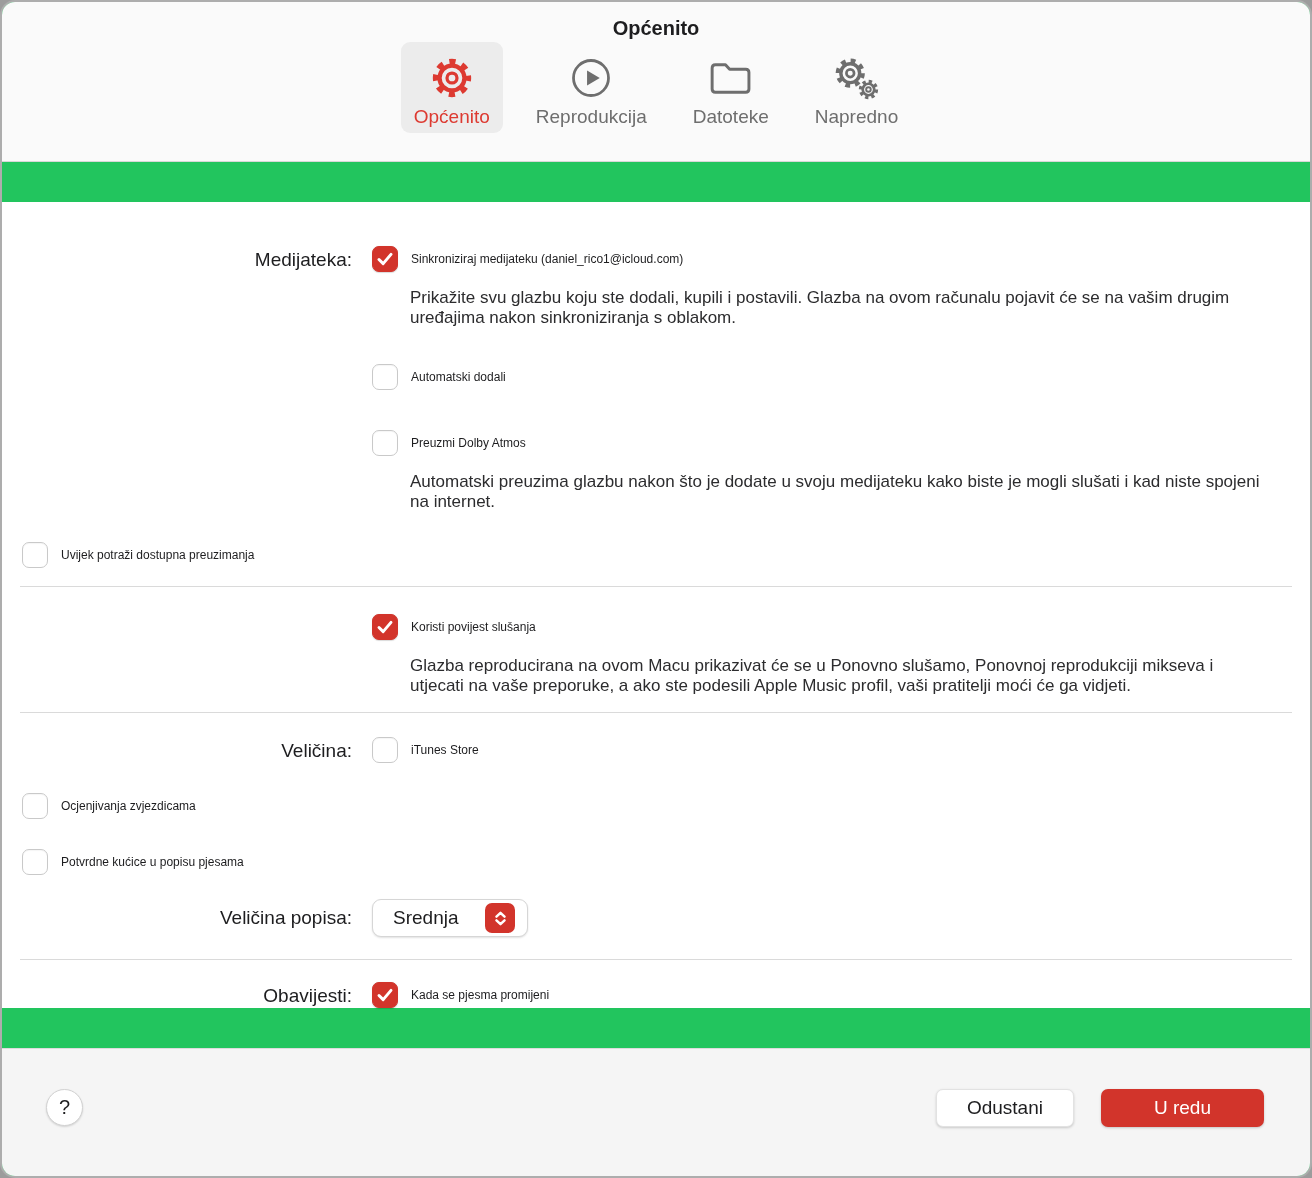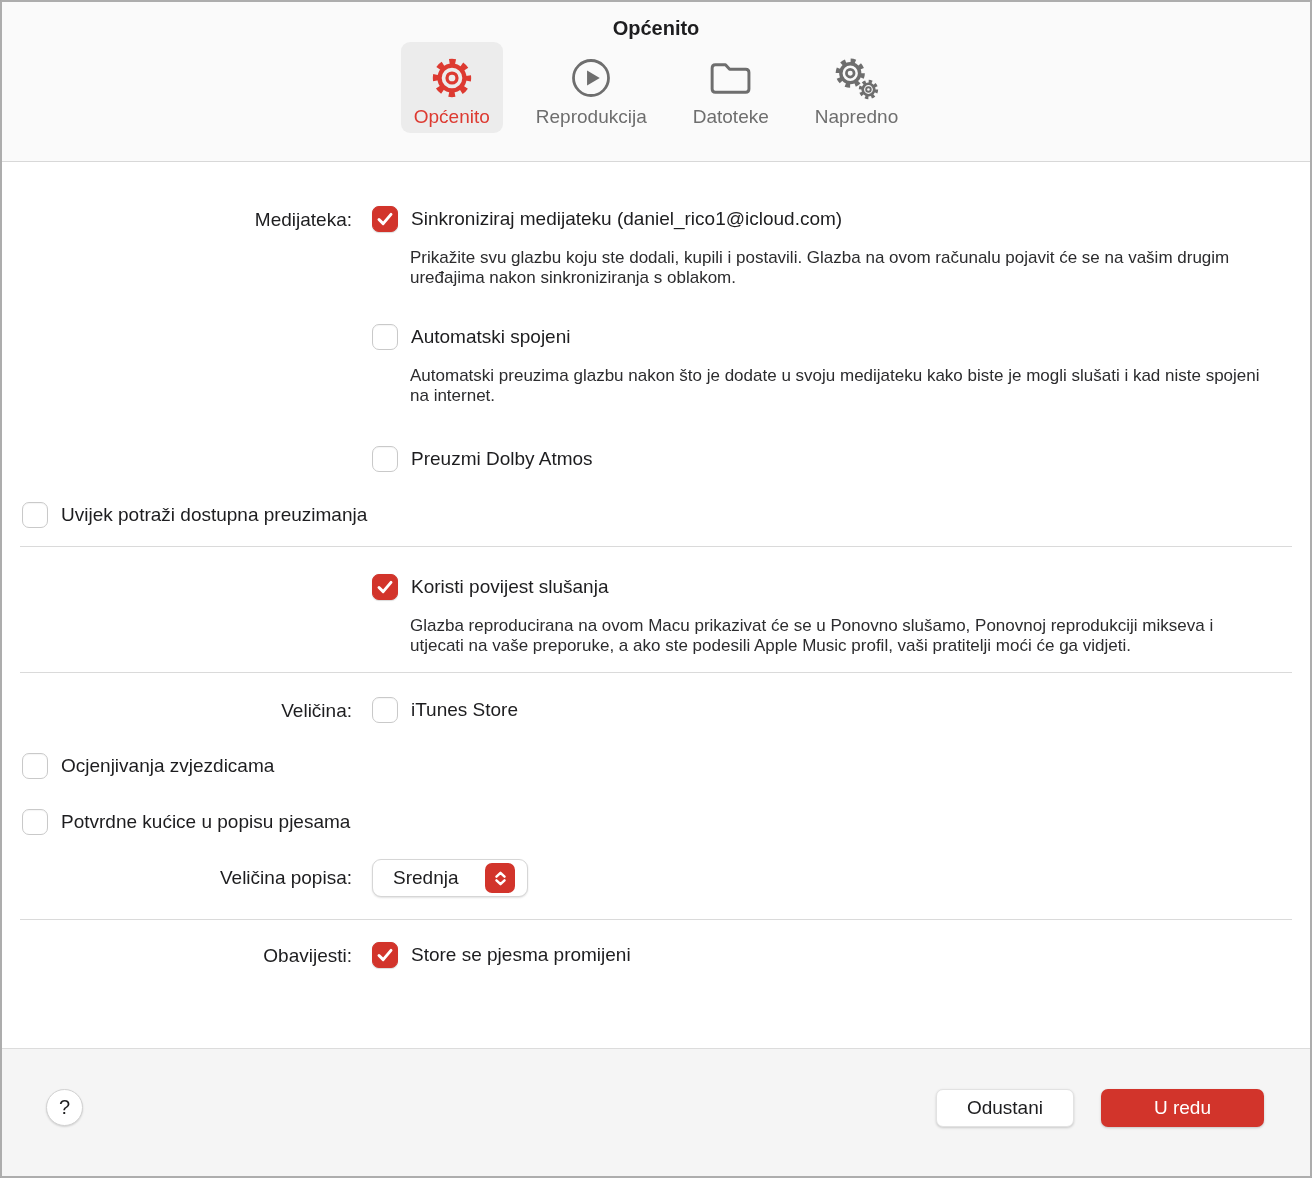--- a/index.html
+++ b/index.html
@@ -9,22 +9,22 @@
     --footer_bg:#f5f5f5;
     --selected_tab_bg:#ececec;
     --divider:#dadada;
     --text_primary:#1d1d1f;
     --text_secondary:#6e6e6e;
   }
   *{box-sizing:border-box;}
   html,body{margin:0;padding:0;width:1312px;height:1178px;overflow:hidden;}
   body{background:#9c9c9c;font-family:"Liberation Sans","DejaVu Sans",sans-serif;color:var(--text_primary);}
   .window{
-    width:1312px;height:1178px;border-radius:1px;border:2px solid #adadad;
-    background:#22c55e;display:flex;flex-direction:column;overflow:hidden;
+    width:1312px;height:1178px;border-radius:15px;border:2px solid #adadad;
+    background:#22c55e;display:flex;flex-direction:column;overflow:hidden;gap:40px;
   }
   
   .header{background:var(--header_bg);border-bottom:1px solid #d8d8d8;height:160px;flex:none;}
   .window-title{text-align:center;padding-top:15px;font-size:20px;font-weight:700;}
   .tabs{display:flex;justify-content:center;align-items:flex-end;gap:20px;margin-top:2px;}
   .tab{
     display:flex;flex-direction:column;align-items:center;justify-content:flex-end;
     padding:9px 13px 5px;border-radius:9px;color:var(--text_secondary);cursor:default;
   }
   .tab.selected{background:var(--selected_tab_bg);color:var(--tab_red);}
@@ -37,21 +37,21 @@
   .row-control{margin-left:20px;display:flex;align-items:center;}
   .checkbox{
     width:26px;height:26px;border-radius:7px;flex:none;
     background:#fff;border:1px solid #c9c9c9;
     box-shadow:inset 0 1px 1px rgba(0,0,0,.04);
     display:flex;align-items:center;justify-content:center;
   }
   .checkbox.checked{background:var(--accent_red);border-color:var(--accent_red);box-shadow:0 .5px 1px rgba(0,0,0,.15);}
   .checkbox svg{display:none;}
   .checkbox.checked svg{display:block;}
-  .cb-label{font-size:19px;margin-left:13px;white-space:nowrap;}
+  .cb-label{font-size:12px;margin-left:13px;white-space:nowrap;}
   .desc{
     margin:16px 0 0 38px;font-size:17px;line-height:20px;color:#2c2c2e;
     max-width:852px;
   }
   .divider{height:1px;background:var(--divider);margin:0 18px;}
   .mt-desc-gap{margin-top:36px;}
   .mt-row-lg{margin-top:40px;}
   .mt-row{margin-top:27px;flex-direction:column;}
   .mt-row-sm{margin-top:24px;}
   .div-1{margin-top:18px;margin-bottom:27px;}
@@ -165,37 +165,37 @@
         <p class="desc">Prikažite svu glazbu koju ste dodali, kupili i postavili. Glazba na ovom računalu pojavit će se na vašim drugim uređajima nakon sinkroniziranja s oblakom.</p>
       </div>
     </div>
 
     <div class="row mt-desc-gap">
       <div class="row-label"></div>
       <div class="row-control">
         <span class="checkbox">
           
         </span>
-        <span class="cb-label">Automatski spojeni</span>
-      </div>
-    </div>
+        <span class="cb-label">Automatski dodali</span>
+      </div>
+    </div>
+    <div class="row mt-row-lg">
+      <div class="row-label"></div>
+      <div class="row-control">
+        <span class="checkbox">
+          
+        </span>
+        <span class="cb-label">Preuzmi Dolby Atmos</span>
+      </div>
+    </div>
+
     <div class="row">
       <div class="row-label"></div>
       <div class="row-control">
         <p class="desc">Automatski preuzima glazbu nakon što je dodate u svoju medijateku kako biste je mogli slušati i kad niste spojeni na internet.</p>
-      </div>
-    </div>
-
-    <div class="row mt-row-lg">
-      <div class="row-label"></div>
-      <div class="row-control">
-        <span class="checkbox">
-          
-        </span>
-        <span class="cb-label">Preuzmi Dolby Atmos</span>
       </div>
     </div>
 
     <div class="row mt-row">
       <div class="row-label"></div>
       <div class="row-control">
         <span class="checkbox">
           
         </span>
         <span class="cb-label">Uvijek potraži dostupna preuzimanja</span>
@@ -272,21 +272,21 @@
     <div class="divider div-3"></div>
 
     <div class="row">
       <div class="row-label">Obavijesti:</div>
       <div class="row-control">
         <span class="checkbox checked">
           <svg viewBox="0 0 26 26" width="26" height="26" aria-hidden="true">
             <polyline points="6.5,13.5 11,18 19.5,8" fill="none" stroke="#fff" stroke-width="3.2" stroke-linecap="round" stroke-linejoin="round"></polyline>
           </svg>
         </span>
-        <span class="cb-label">Store se pjesma promijeni</span>
+        <span class="cb-label">Kada se pjesma promijeni</span>
       </div>
     </div>
 
   </div>
 
   <div class="footer">
     <div class="help-button">
       <span>?</span>
     </div>
     <div class="footer-spacer"></div>

